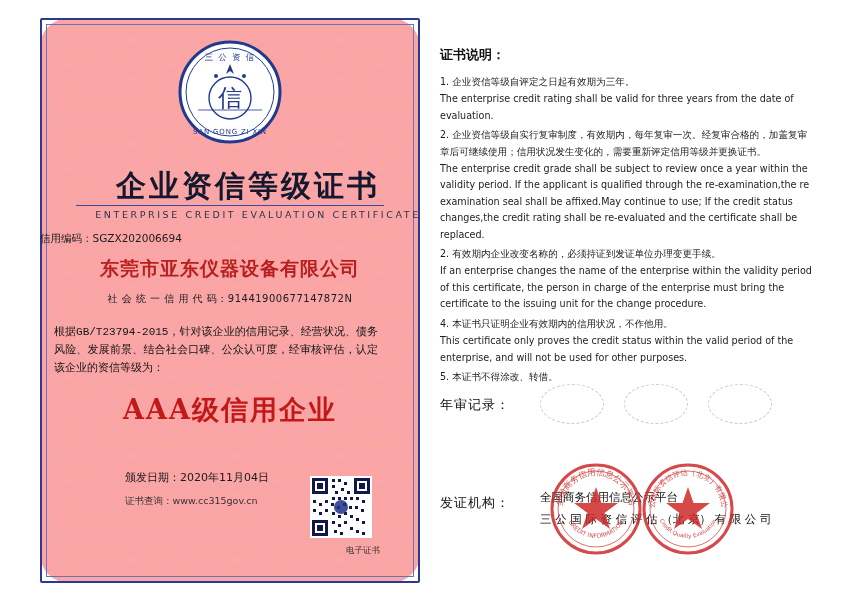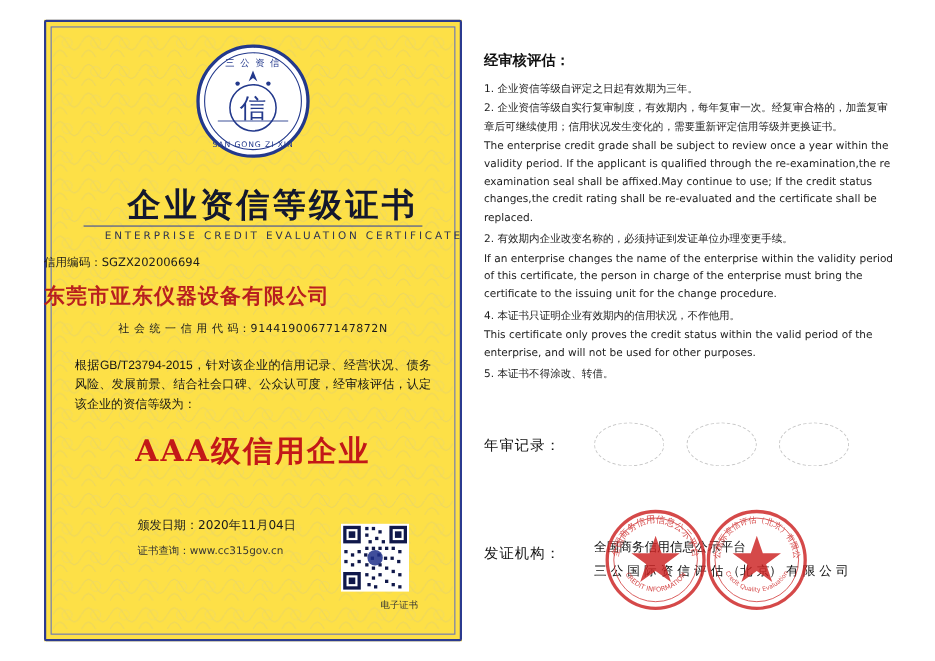--- a/index.html
+++ b/index.html
@@ -20,22 +20,23 @@
     background: #ffffff;
     box-sizing: border-box;
   }
   
   .left-panel {
     position: absolute;
     left: 40px;
     top: 18px;
     width: 380px;
     height: 565px;
-    background: #fde047;
+    background: #fca5a5;
     box-sizing: border-box;
+    border-radius: 29px;
   }
   .outer-border {
     position: absolute;
     left: 0;
     top: 0;
     right: 0;
     bottom: 0;
     border: 2px solid #2b3a8f;
     border-radius: 2px;
   }
@@ -111,20 +112,21 @@
     text-align: left;
     font-size: 10.5px;
     color: #1b1b1b;
     font-family: "DejaVu Sans", sans-serif;
   }
   .company-name {
     position: absolute;
     top: 238px;
     left: 0;
     width: 380px;
+    text-align: center;
     font-family: "DejaVu Serif", serif;
     font-weight: bold;
     font-size: 19px;
     letter-spacing: 1px;
     color: #b81f1f;
   }
   .social-code {
     position: absolute;
     top: 274px;
     left: 0;
@@ -133,27 +135,27 @@
     font-size: 10px;
     letter-spacing: 0.5px;
     color: #1b1b1b;
     font-family: "DejaVu Sans", sans-serif;
   }
 
   
   .body-text {
     position: absolute;
     top: 305px;
-    left: 28px;
+    left: 14px;
     width: 324px;
     font-size: 11px;
     line-height: 18px;
     color: #141414;
     text-align: justify;
-    font-family: Liberation Sans, sans-serif;
+    font-family: Liberation Mono, monospace;
   }
 
   .grade {
     position: absolute;
     top: 374px;
     left: 0;
     width: 380px;
     text-align: center;
     font-family: "DejaVu Serif", serif;
     font-weight: bold;
@@ -392,24 +394,25 @@
             <rect x="30" y="56" width="3" height="3"></rect>
             <rect x="52" y="56" width="3" height="3"></rect>
         </g>
         <circle cx="31" cy="31" r="7" fill="#1f2f8a" opacity="0.85"></circle>
       </svg>
     </div>
     <div class="qr-caption">电子证书</div>
   </div>
 
   <div class="right-panel">
-    <div class="notes-title">经审核评估：</div>
+    <div class="notes-title">证书说明：</div>
 
     <div class="notes">
       <div class="note-item">1. 企业资信等级自评定之日起有效期为三年。</div>
+      <div class="note-en">The enterprise credit rating shall be valid for three years from the date of evaluation.</div>
 
       <div class="note-item">2. 企业资信等级自实行复审制度，有效期内，每年复审一次。经复审合格的，加盖复审章后可继续使用；信用状况发生变化的，需要重新评定信用等级并更换证书。</div>
       <div class="note-en">The enterprise credit grade shall be subject to review once a year within the validity period. If the applicant is qualified through the re-examination,the re examination seal shall be affixed.May continue to use; If the credit status changes,the credit rating shall be re-evaluated and the certificate shall be replaced.</div>
 
       <div class="note-item">2. 有效期内企业改变名称的，必须持证到发证单位办理变更手续。</div>
       <div class="note-en">If an enterprise changes the name of the enterprise within the validity period of this certificate, the person in charge of the enterprise must bring the certificate to the issuing unit for the change procedure.</div>
 
       <div class="note-item">4. 本证书只证明企业有效期内的信用状况，不作他用。</div>
       <div class="note-en">This certificate only proves the credit status within the valid period of the enterprise, and will not be used for other purposes.</div>
 

